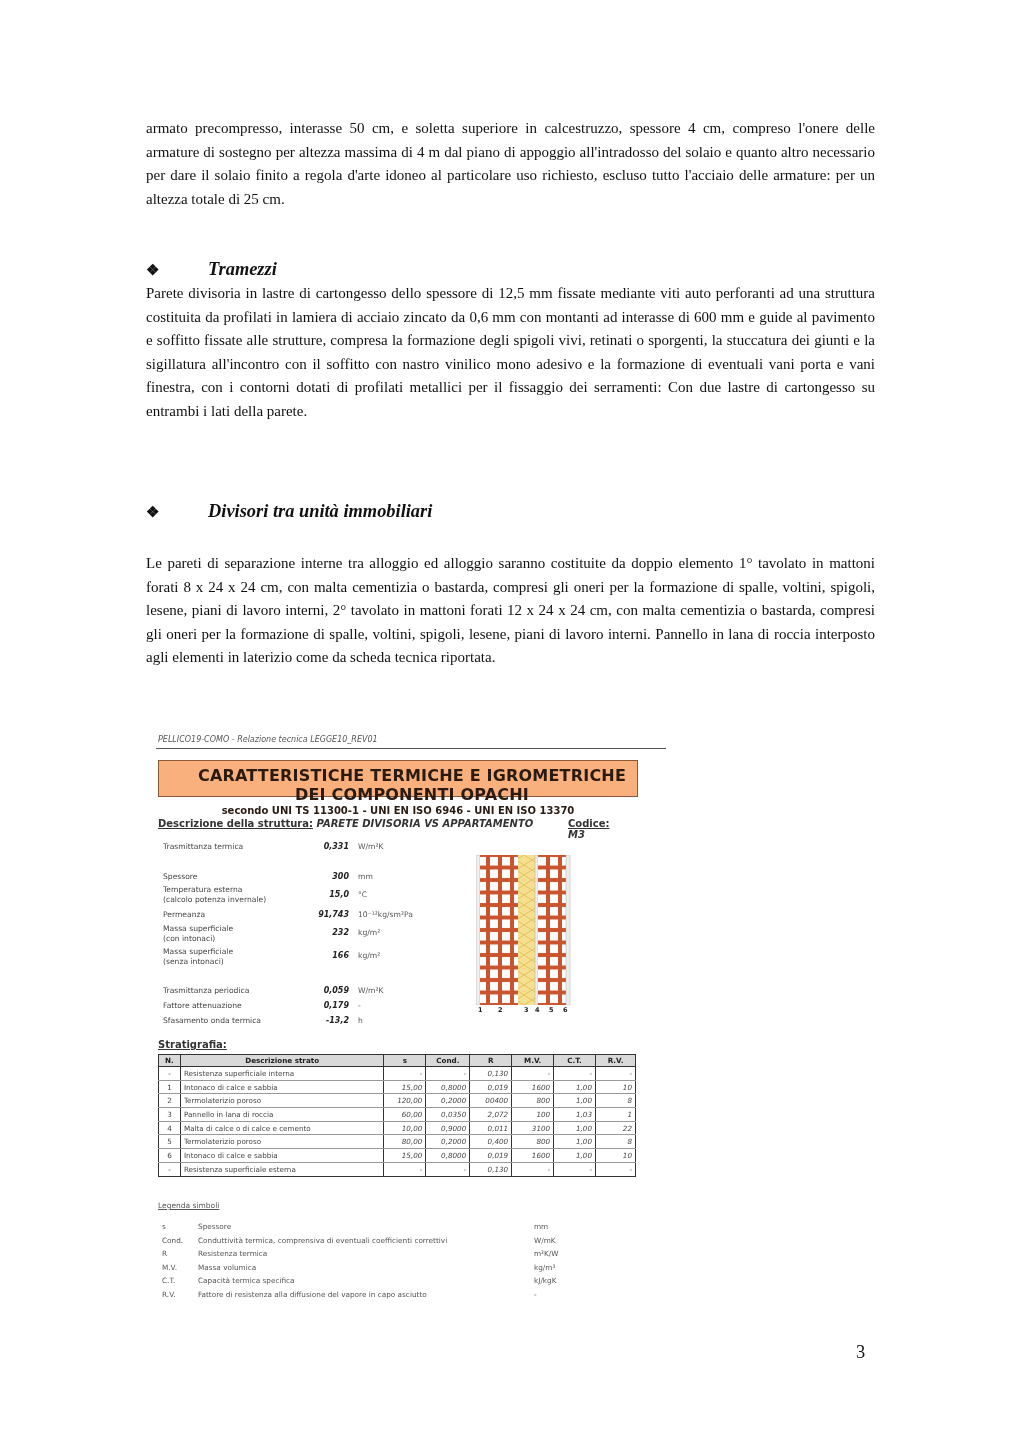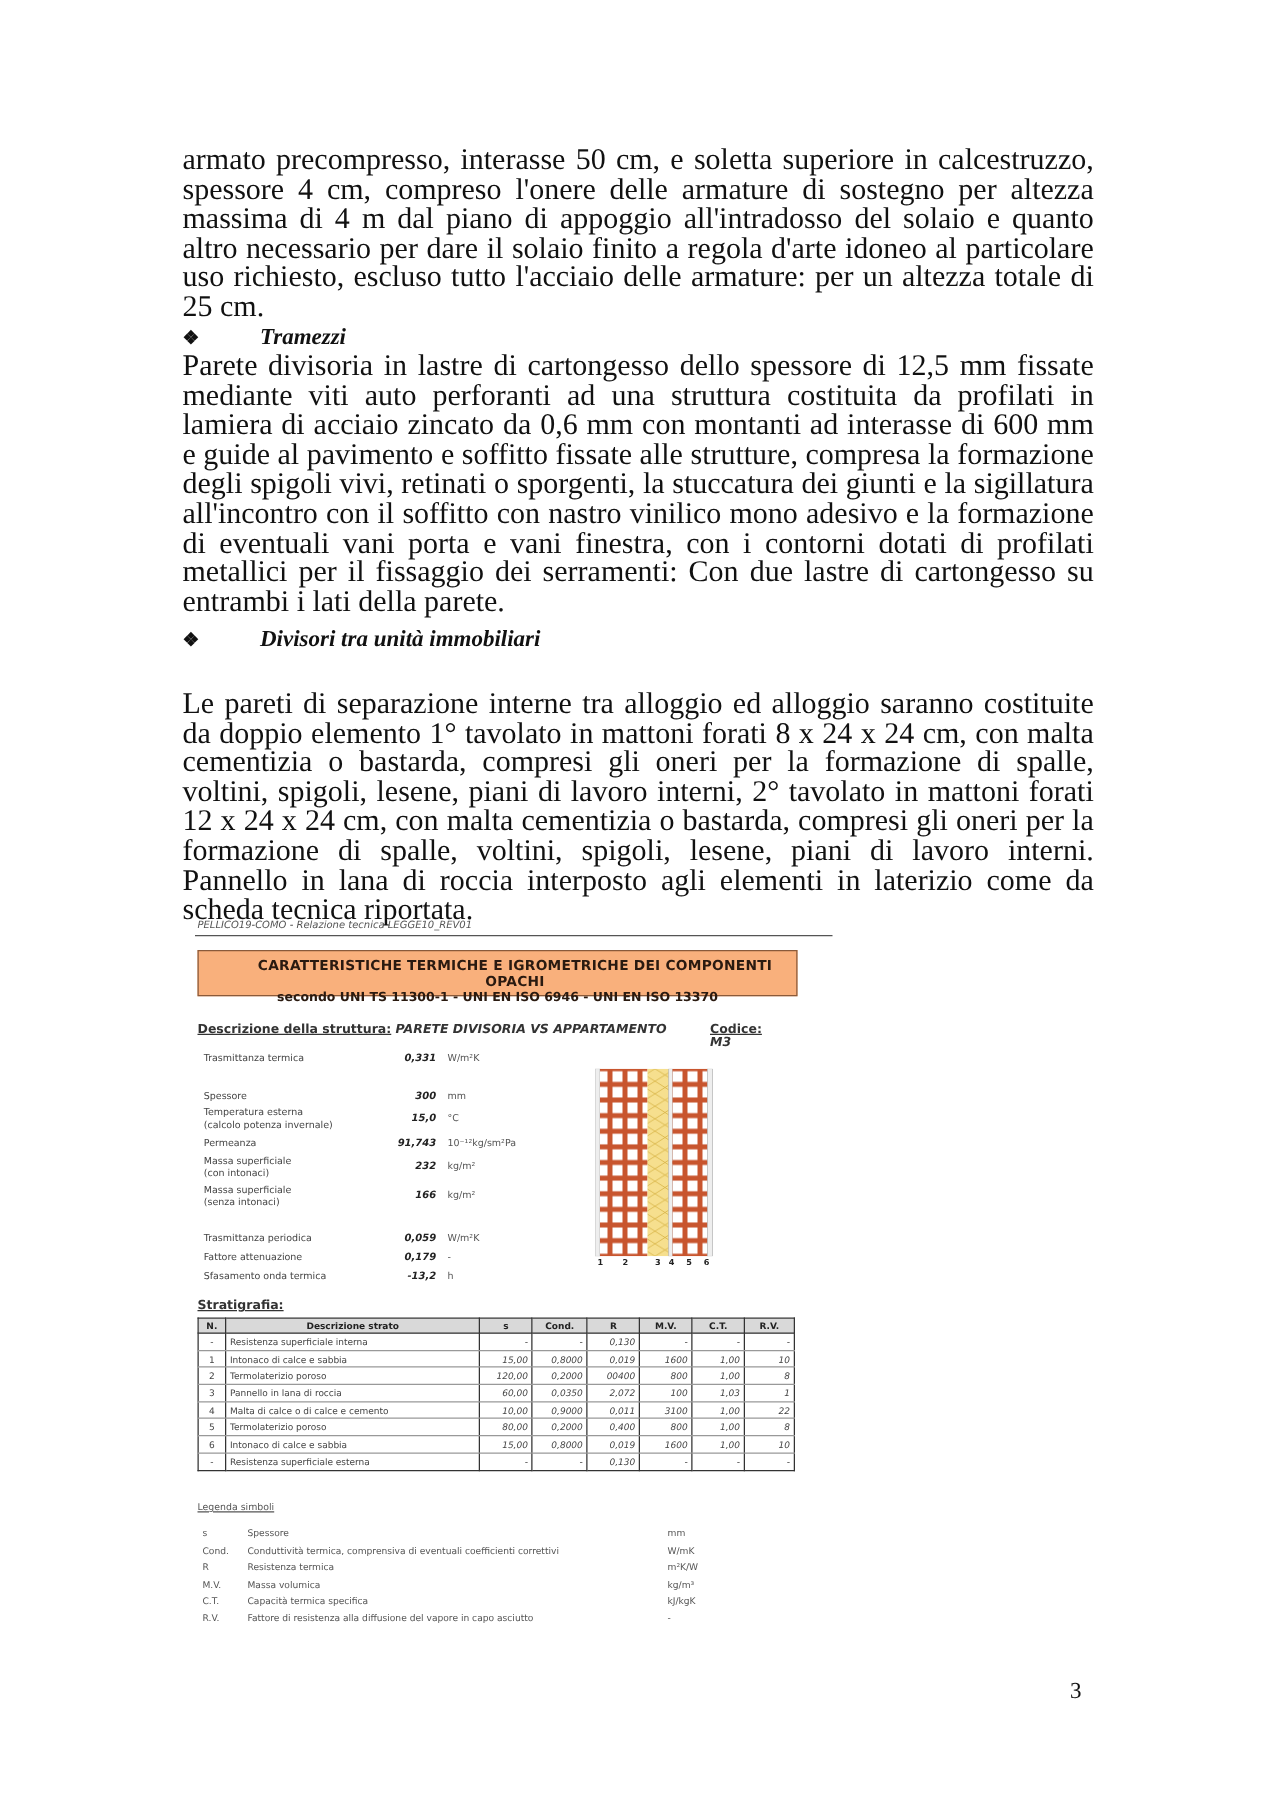--- a/index.html
+++ b/index.html
@@ -1,21 +1,21 @@
 <!DOCTYPE html>
 <html><head>
 <meta charset="utf-8">
 <style>
   * { box-sizing: border-box; margin: 0; padding: 0; }
   html, body { width: 1024px; height: 1448px; background: #ffffff; }
   body { position: relative; font-family: "Liberation Serif", serif; color: #111; overflow: hidden; }
 
   .body-text {
     position: absolute; left: 146px; width: 729px;
-    font-size: 24px; line-height: 23.6px; text-align: justify;
+    font-size: 15px; line-height: 23.6px; text-align: justify;
     font-family: "Liberation Serif", serif;
   }
   .body-text p { text-align: justify; text-align-last: left; }
   .para1 { top: 117px; }
   .sec-title {
     position: absolute; left: 146px; font-size: 18.4px; font-style: italic; font-weight: bold;
     font-family: "Liberation Serif", serif; line-height: 23.6px;
   }
   .sec-title .bullet { display: inline-block; width: 62px; font-style: normal; font-size: 15px; }
   .sec1-title { top: 258px; }
@@ -23,21 +23,21 @@
   .sec2-title { top: 500px; }
   .para3 { top: 552px; }
 
   
   .sheet { position: absolute; left: 140px; top: 735px; width: 510px; font-family: "DejaVu Sans", sans-serif; color: #333; margin-left: 16px; }
   .sheet-header { font-size: 8px; font-style: italic; color: #555; padding-left: 2px; height: 14px; border-bottom: 1.5px solid #555; }
   .orange-box {
     margin-top: 11px; margin-left: 2px; width: 480px; height: 37px;
     background: #f9b07c; border: 1px solid #8a5a3a; text-align: center;
   }
-  .orange-box .t1 { font-size: 11px; font-weight: bold; color: #2a1a10; padding-top: 5px; letter-spacing: 0.2px; padding-left: 28px; }
+  .orange-box .t1 { font-size: 16px; font-weight: bold; color: #2a1a10; padding-top: 5px; letter-spacing: 0.2px; padding-left: 28px; }
   .orange-box .t2 { font-size: 10px; font-weight: bold; color: #2a1a10; padding-top: 1px; }
 
   .desc-row { position: absolute; top: 83px; left: 2px; width: 470px; font-size: 10px; font-weight: bold; color: #333; }
   .desc-row .lbl { text-decoration: underline; }
   .desc-row .val { font-style: italic; }
   .desc-row .code { position: absolute; left: 410px; top: 0; }
   .desc-row .code .lbl { }
 
   .props { position: absolute; left: 7px; top: 105px; width: 300px; font-size: 7.6px; color: #444; }
   .prop { position: absolute; left: 0; width: 300px; }

